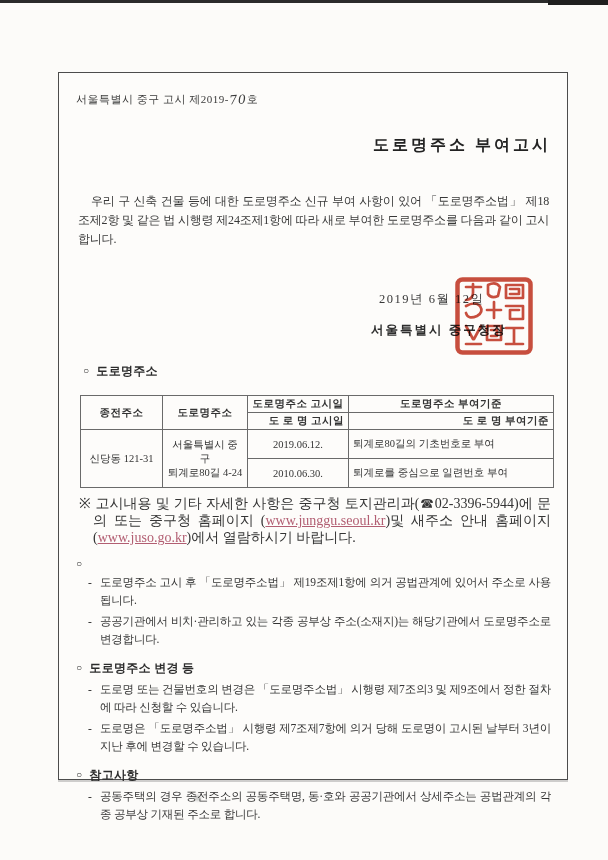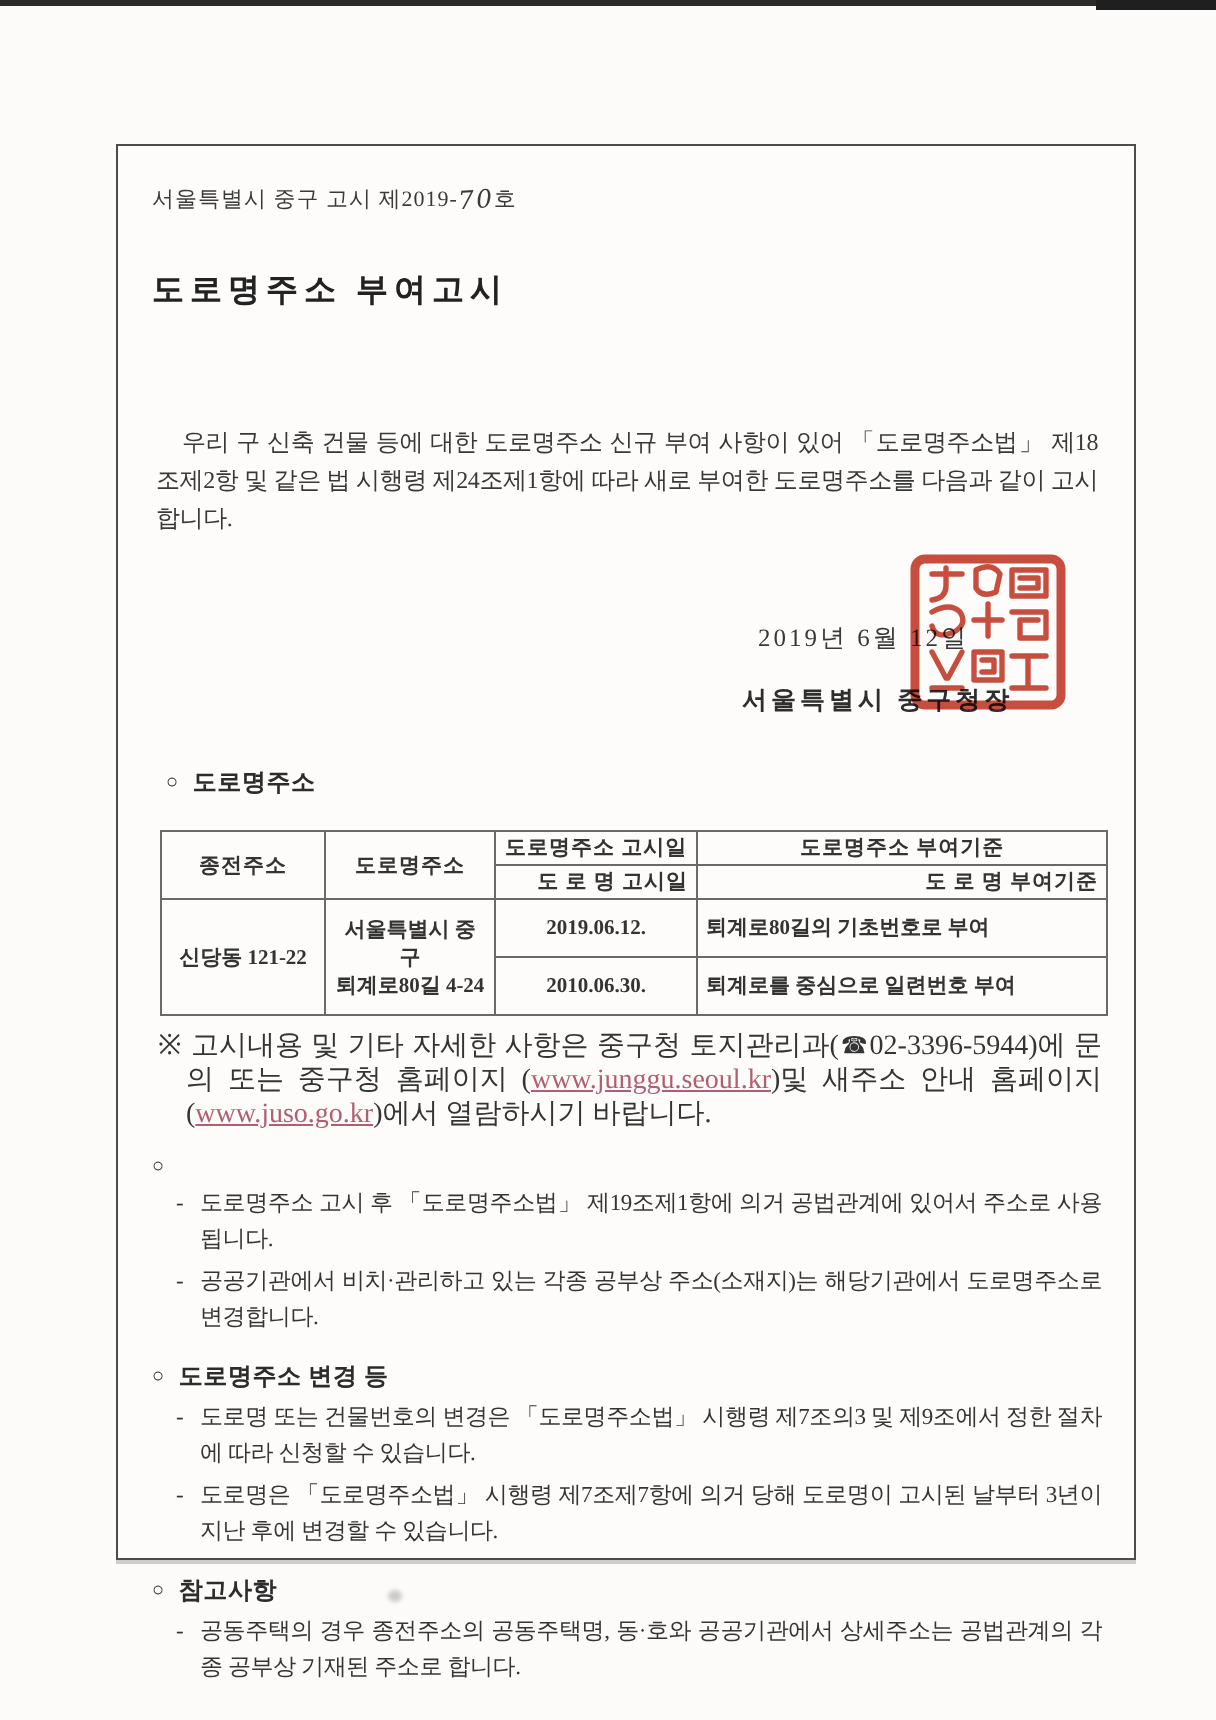--- a/index.html
+++ b/index.html
@@ -11,31 +11,31 @@
   .scan-top{position:absolute;top:0;left:0;width:608px;height:3px;background:#2b2b2b;}
   .scan-top-right{position:absolute;top:0;left:548px;width:60px;height:5px;background:#1f1f1f;}
   .artifact{position:absolute;left:194px;top:795px;width:7px;height:6px;background:#9a9a9a;border-radius:50%;opacity:.5;filter:blur(1px);}
   .frame{
     position:absolute;left:58px;top:72px;width:510px;height:708px;
     border:1.5px solid #4c4c4c;box-sizing:border-box;background:#fdfcfa;
     padding:18px 16px 0 17px;box-shadow:0 2px 0 rgba(0,0,0,.18);
   }
   .notice-no{font-size:11px;letter-spacing:.5px;color:#3a3a3a;}
   .hand{font-family:"DejaVu Serif",serif;font-style:italic;font-size:12.5px;letter-spacing:1px;display:inline-block;transform:rotate(-4deg) translateY(1px);}
-  .title{margin:28px 0 0 0;text-align:left;font-size:16px;font-weight:bold;letter-spacing:3px;color:#222;}
-  .bodytext{margin:56px 2px 0 2px;font-size:12px;line-height:19px;text-align:justify;text-indent:13px;letter-spacing:-.2px;}
+  .title{margin:28px 0 0 0;text-align:right;font-size:16px;font-weight:bold;letter-spacing:3px;color:#222;}
+  .bodytext{margin:36px 2px 0 2px;font-size:12px;line-height:19px;text-align:justify;text-indent:13px;letter-spacing:-.2px;}
   .sign-block{margin:42px 0 0 295px;}
   .sign-date{font-size:12.5px;letter-spacing:1.5px;padding-left:8px;}
   .sign-name{font-size:12.5px;letter-spacing:2px;margin-top:14px;font-weight:600;color:#2e2e2e;}
   .seal{position:absolute;left:395px;top:203px;mix-blend-mode:multiply;opacity:.92;}
   .sec-head{font-size:12px;font-weight:bold;color:#2c2c2c;display:flex;align-items:baseline;letter-spacing:.3px;}
   .sec-head .marker{font-size:10px;margin-right:7px;transform:translateY(-1px);}
   .addr-head{margin-top:24px;margin-left:7px;}
   .addr-table{border-collapse:collapse;table-layout:fixed;width:473px;margin:15px 0 0 4px;font-size:10.5px;}
-  .addr-table th,.addr-table td{border:1px solid #6a6a6a;padding:1px 4px;text-align:center;font-weight:bold;color:#333;vertical-align:middle;}
+  .addr-table th,.addr-table td{border:1px solid #6a6a6a;padding:1px 4px;text-align:center;font-weight:normal;color:#333;vertical-align:middle;}
   .addr-table th{font-weight:600;letter-spacing:.5px;}
   .addr-table .h-sub{border-top:1px dotted #a6a6a6;text-align:right;}
   .addr-table .r-sub{border-top:1px dotted #a6a6a6;}
   .addr-table .basis{text-align:left;}
   .hrow{height:17px;}
   .brow{height:29px;}
   .note{margin:7px 0 0 3px;font-size:14px;line-height:17px;padding-left:14px;text-indent:-14px;color:#343434;text-align:justify;}
   .note .nmark{margin-right:4px;}
   .url{color:#b25e72;text-decoration:underline;cursor:pointer;}
   .section{margin-top:12px;}
@@ -100,21 +100,21 @@
         <th rowspan="2">종전주소</th>
         <th rowspan="2">도로명주소</th>
         <th>도로명주소 고시일</th>
         <th>도로명주소 부여기준</th>
       </tr>
       <tr class="hrow">
         <th class="h-sub">도 로 명  고시일</th>
         <th class="h-sub">도 로 명  부여기준</th>
       </tr>
       <tr class="brow">
-        <td rowspan="2">신당동 121-22</td>
+        <td rowspan="2">신당동 121-31</td>
         <td rowspan="2">
           <div>서울특별시 중구</div>
           <div>퇴계로80길 4-24</div>
         </td>
         <td>2019.06.12.</td>
         <td class="basis">퇴계로80길의 기초번호로 부여</td>
       </tr>
       <tr class="brow">
         <td class="r-sub">2010.06.30.</td>
         <td class="r-sub basis">퇴계로를 중심으로 일련번호 부여</td>

